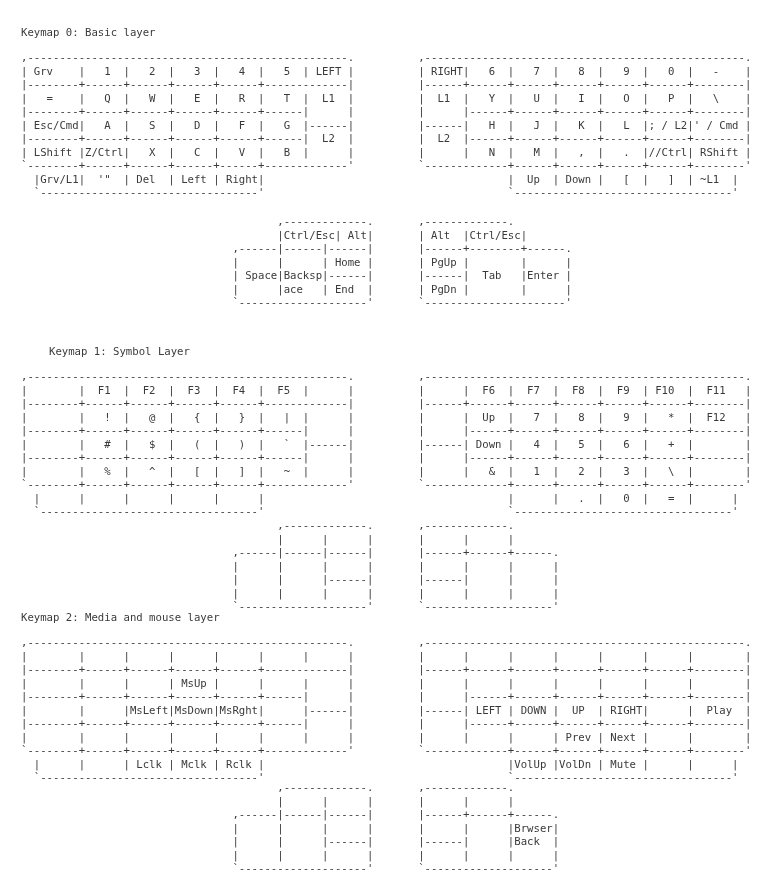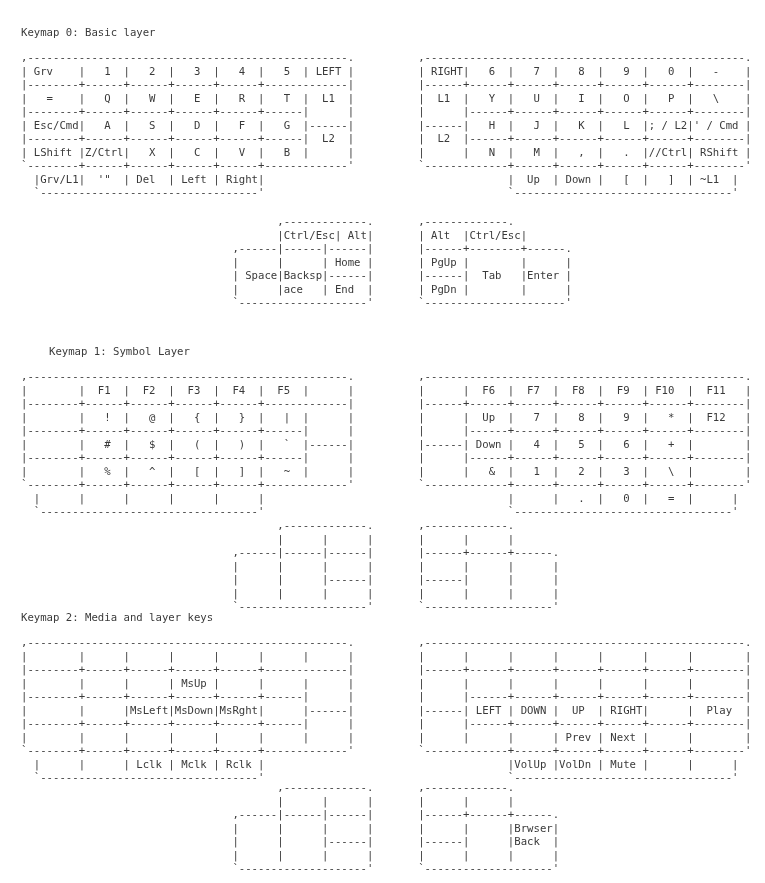--- a/index.html
+++ b/index.html
@@ -77,21 +77,21 @@
   |      |      |      |      |      |                                      |      |   .  |   0  |   =  |      |
   `----------------------------------'                                      `----------------------------------'</pre>
   <pre class="ascii" id="thumb1">                                        ,-------------.       ,-------------.
                                         |      |      |       |      |      |
                                  ,------|------|------|       |------+------+------.
                                  |      |      |      |       |      |      |      |
                                  |      |      |------|       |------|      |      |
                                  |      |      |      |       |      |      |      |
                                  `--------------------'       `--------------------'</pre>
 
-  <div class="heading" id="h2">Keymap 2: Media and layer keys</div>
+  <div class="heading" id="h2">Keymap 2: Media and mouse layer</div>
   <pre class="ascii" id="main2">,--------------------------------------------------.          ,--------------------------------------------------.
 |        |      |      |      |      |      |      |          |      |      |      |      |      |      |        |
 |--------+------+------+------+------+-------------|          |------+------+------+------+------+------+--------|
 |        |      |      | MsUp |      |      |      |          |      |      |      |      |      |      |        |
 |--------+------+------+------+------+------|      |          |      |------+------+------+------+------+--------|
 |        |      |MsLeft|MsDown|MsRght|      |------|          |------| LEFT | DOWN |  UP  | RIGHT|      |  Play  |
 |--------+------+------+------+------+------|      |          |      |------+------+------+------+------+--------|
 |        |      |      |      |      |      |      |          |      |      |      | Prev | Next |      |        |
 `--------+------+------+------+------+-------------'          `-------------+------+------+------+------+--------'
   |      |      | Lclk | Mclk | Rclk |                                      |VolUp |VolDn | Mute |      |      |

